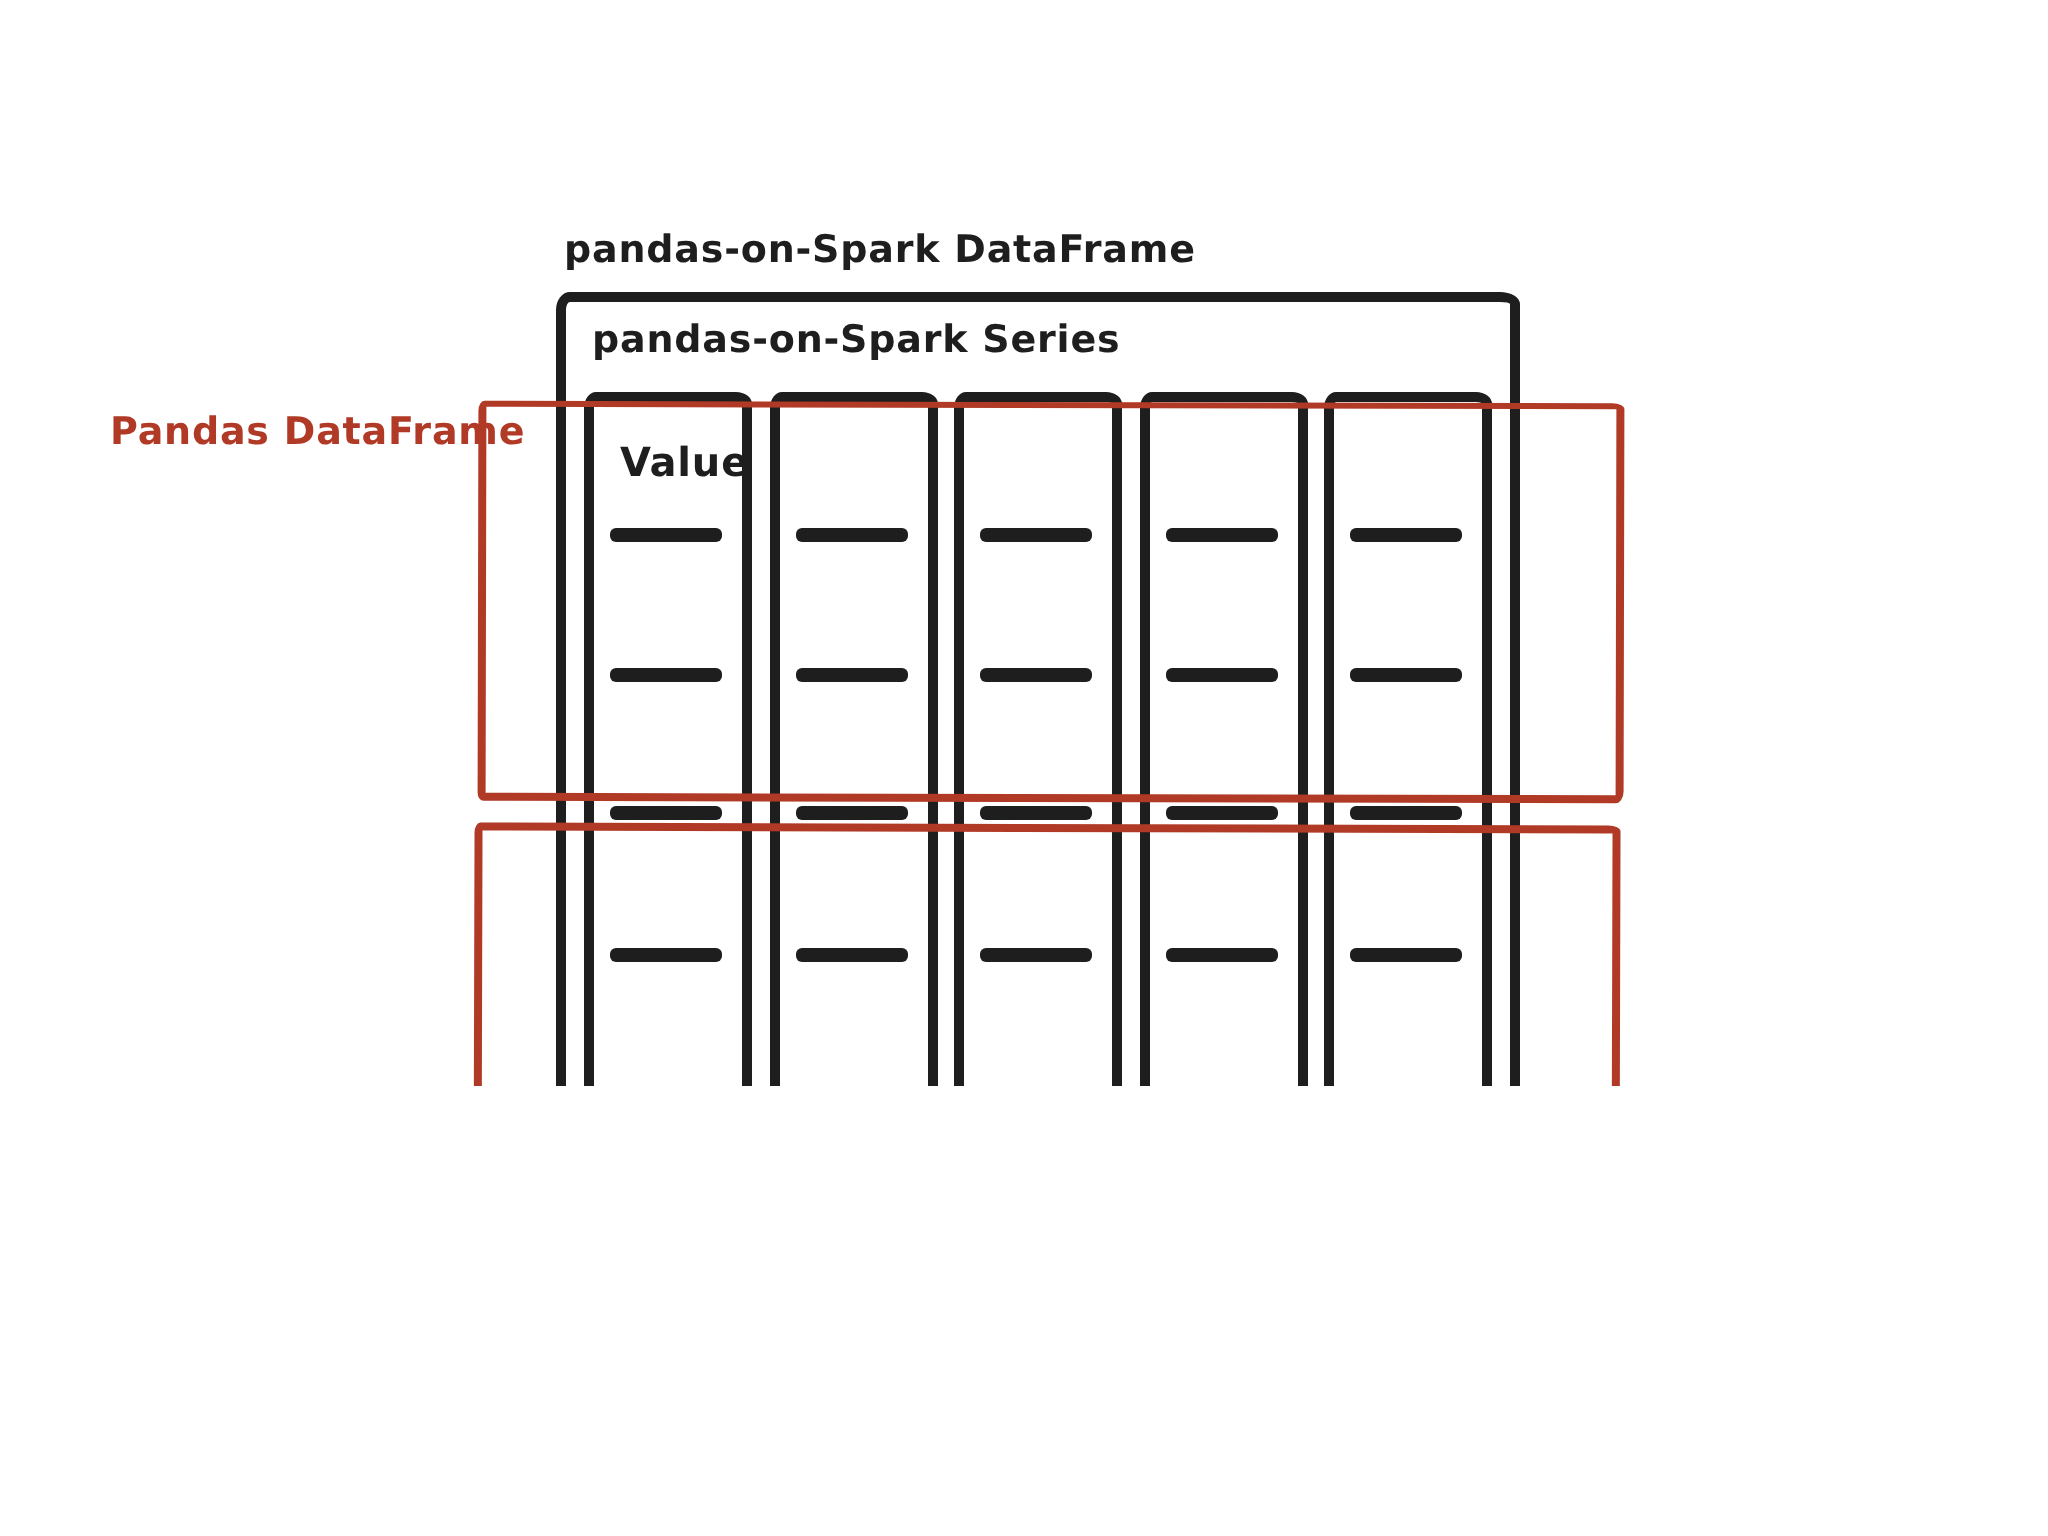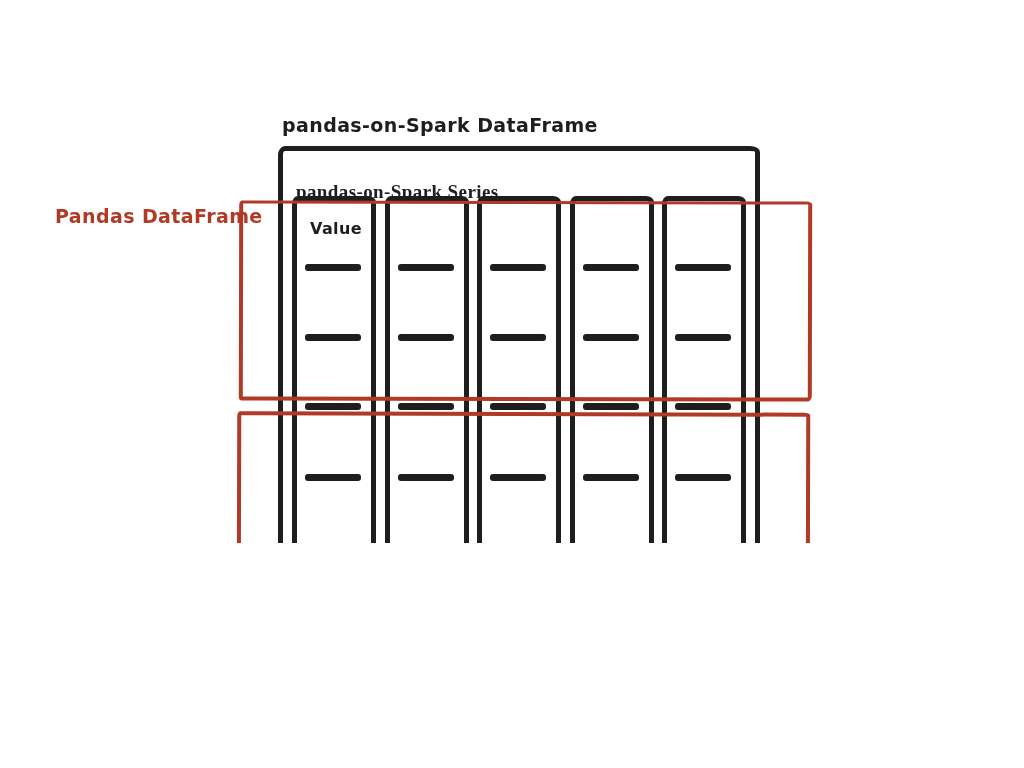--- a/index.html
+++ b/index.html
@@ -30,41 +30,40 @@
   .title {
     position: absolute;
     left: 282px;
     top: 114px;
     font-size: 19px;
     color: var(--ink);
   }
   .series-label {
     position: absolute;
     left: 296px;
-    top: 181px;
+    top: 159px;
     font-size: 19px;
     color: var(--ink);
     z-index: 2;
-    font-family: Liberation Serif, serif;
   }
   .pandas-label {
     position: absolute;
     left: 55px;
     top: 205px;
     width: 183px;
     font-size: 19px;
     text-align: right;
     color: var(--accent);
     z-index: 2;
   }
   .value-header {
     position: absolute;
     left: 13px;
     top: 18px;
-    font-size: 16px;
+    font-size: 20px;
     color: var(--ink);
   }
 
   
   .outer-box {
     position: absolute;
     left: 278px;
     top: 146px;
     width: 482px;
     height: 491px;

